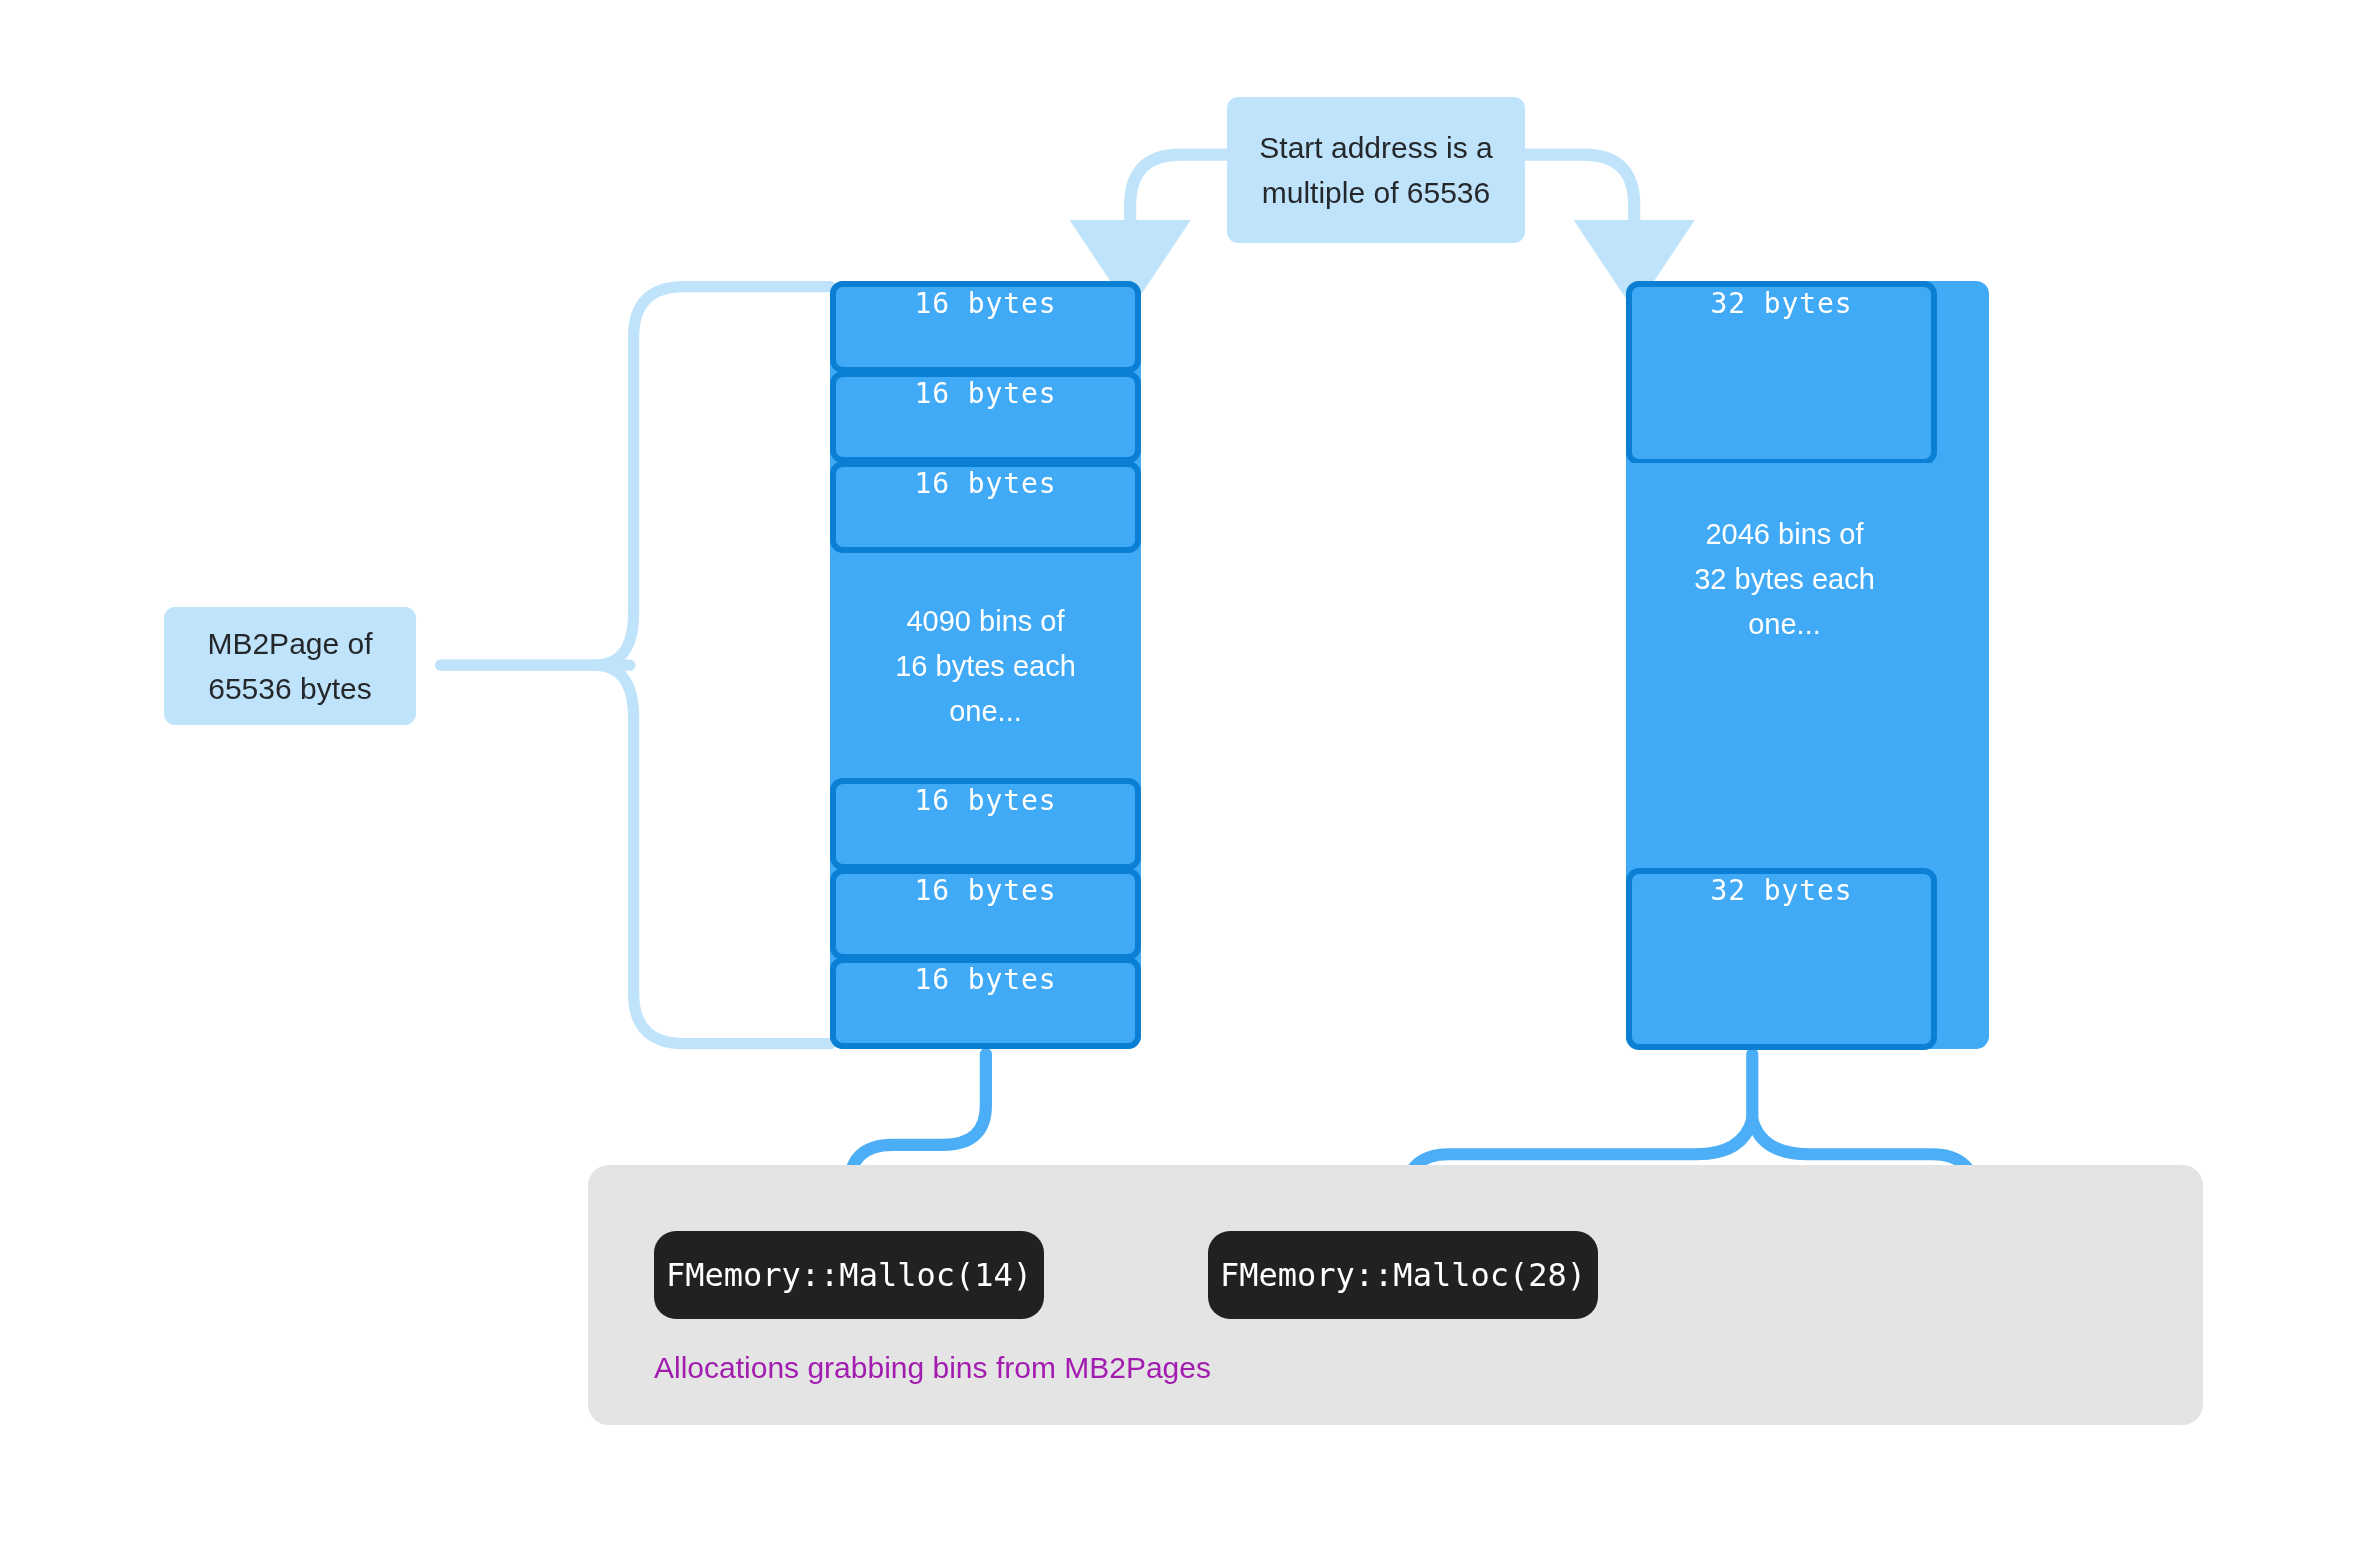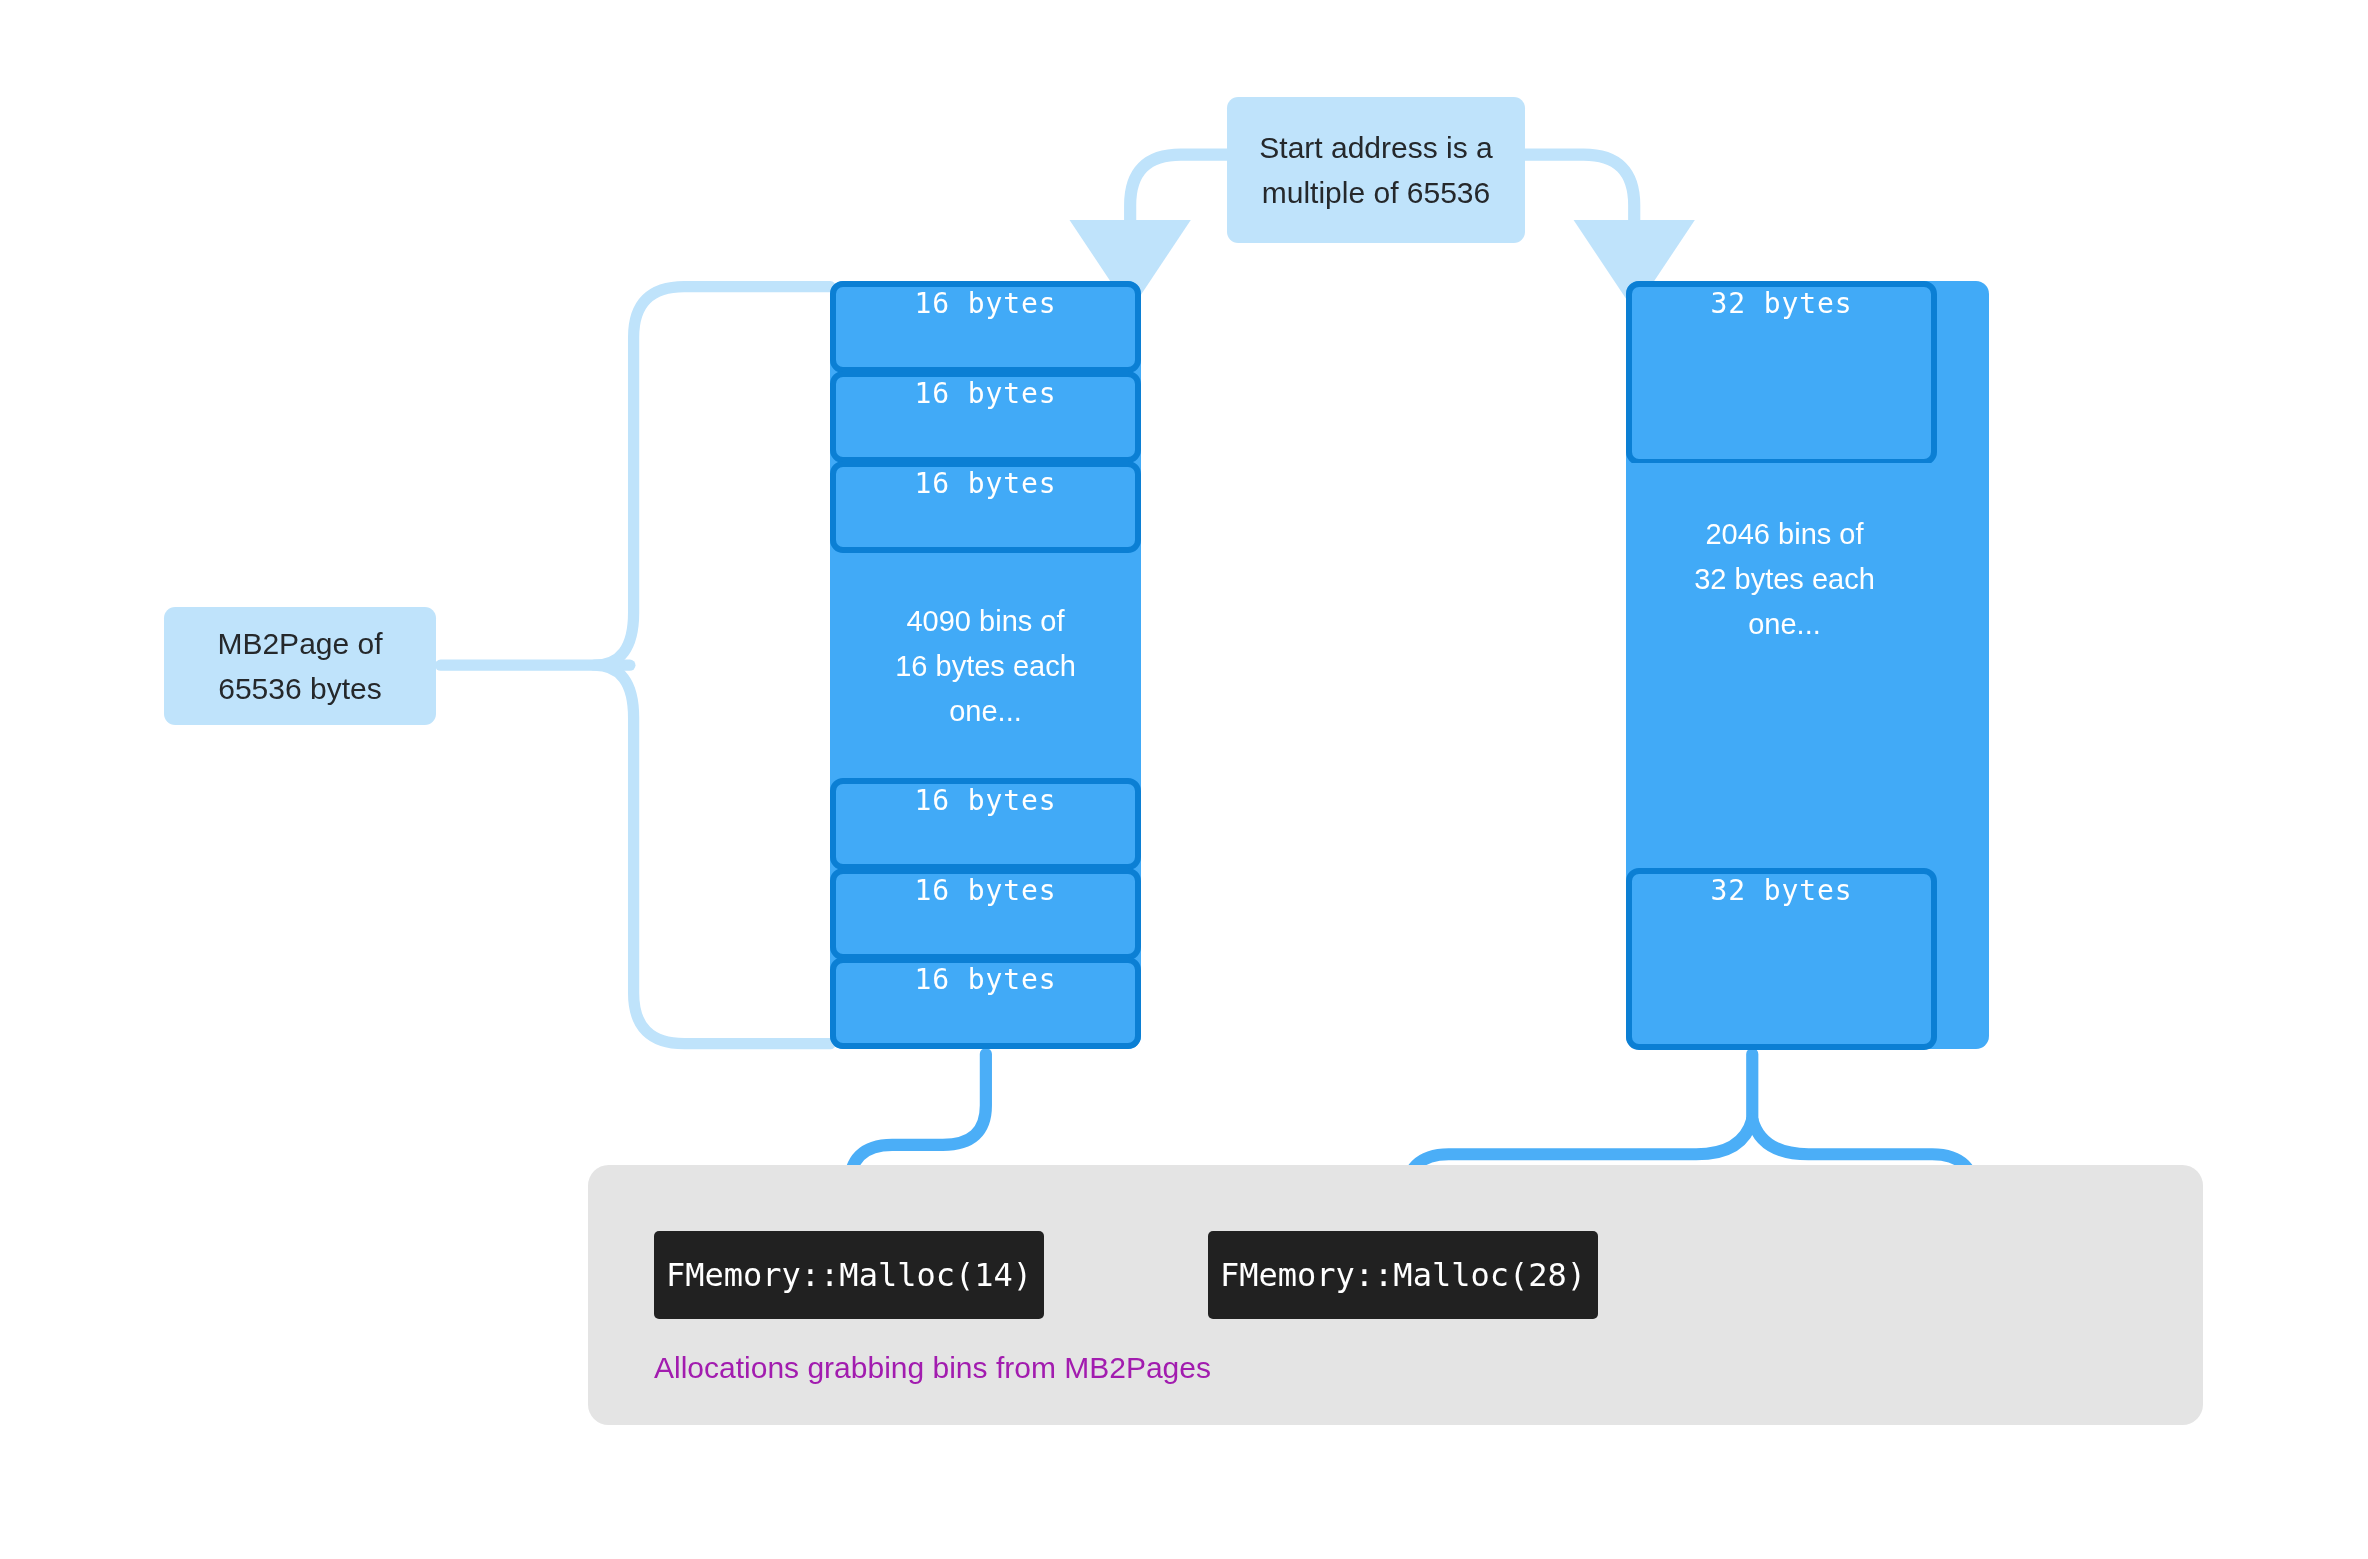--- a/index.html
+++ b/index.html
@@ -67,21 +67,21 @@
     font-family: "Liberation Sans", sans-serif;
   }
 
   
   .panel {
     background: #E4E4E4;
     border-radius: 20.6px;
   }
   .code-chip {
     background: #212121;
-    border-radius: 5px;
+    border-radius: 22px;
     color: #ffffff;
     display: flex;
     align-items: center;
     justify-content: center;
     font-family: "DejaVu Sans Mono", "Liberation Mono", monospace;
     font-size: 32px;
     letter-spacing: 0px;
   }
   .panel-caption {
     color: #a21caf;
@@ -154,21 +154,21 @@
              L 2062 1232
              Q 2108 1232 2108 1278
              L 2108 1292" fill="none" stroke="#4BAEF7" stroke-width="13" stroke-linecap="round" marker-end="url(#blArrow)"></path>
   </svg>
 
   <div class="abs callout" style="left:1227px; top:97px; width:298px; height:146px;">
     <span>Start address is a
 multiple of 65536</span>
   </div>
 
-  <div class="abs callout" style="left:164px; top:607px; width:272px; height:118px;">
+  <div class="abs callout" style="left:164px; top:607px; width:252px; height:118px;">
     <span>MB2Page of
 65536 bytes</span>
   </div>
 
   <div class="abs page-col" style="left:830px; top:281px; width:311px; height:768px;">
 
     <div class="abs bin" style="left:0px;  top:0px;   width:311px; height:92px;">
       <span>16 bytes</span>
     </div>
     <div class="abs bin" style="left:0px;  top:90px;  width:311px; height:92px;">

